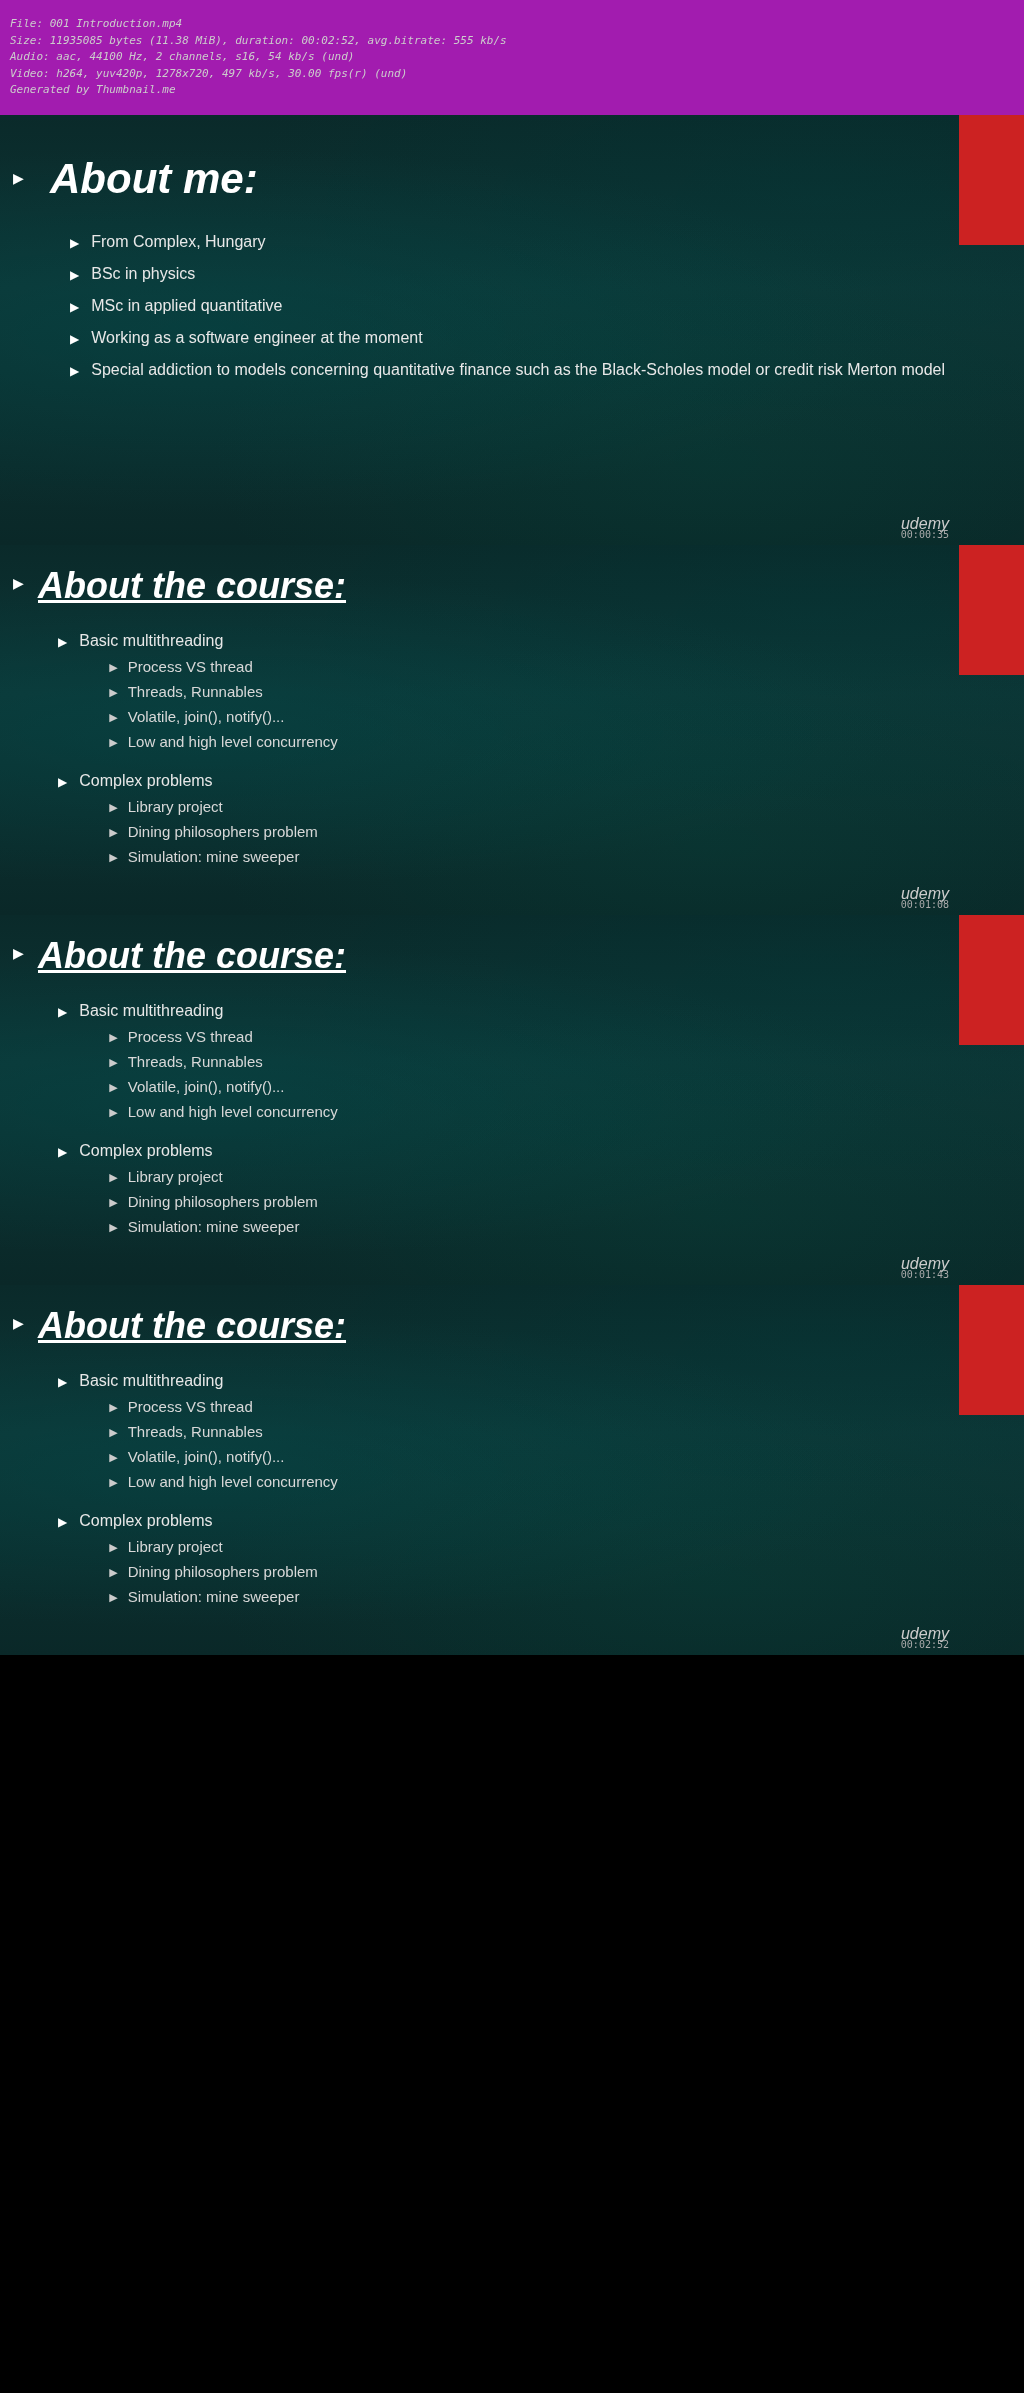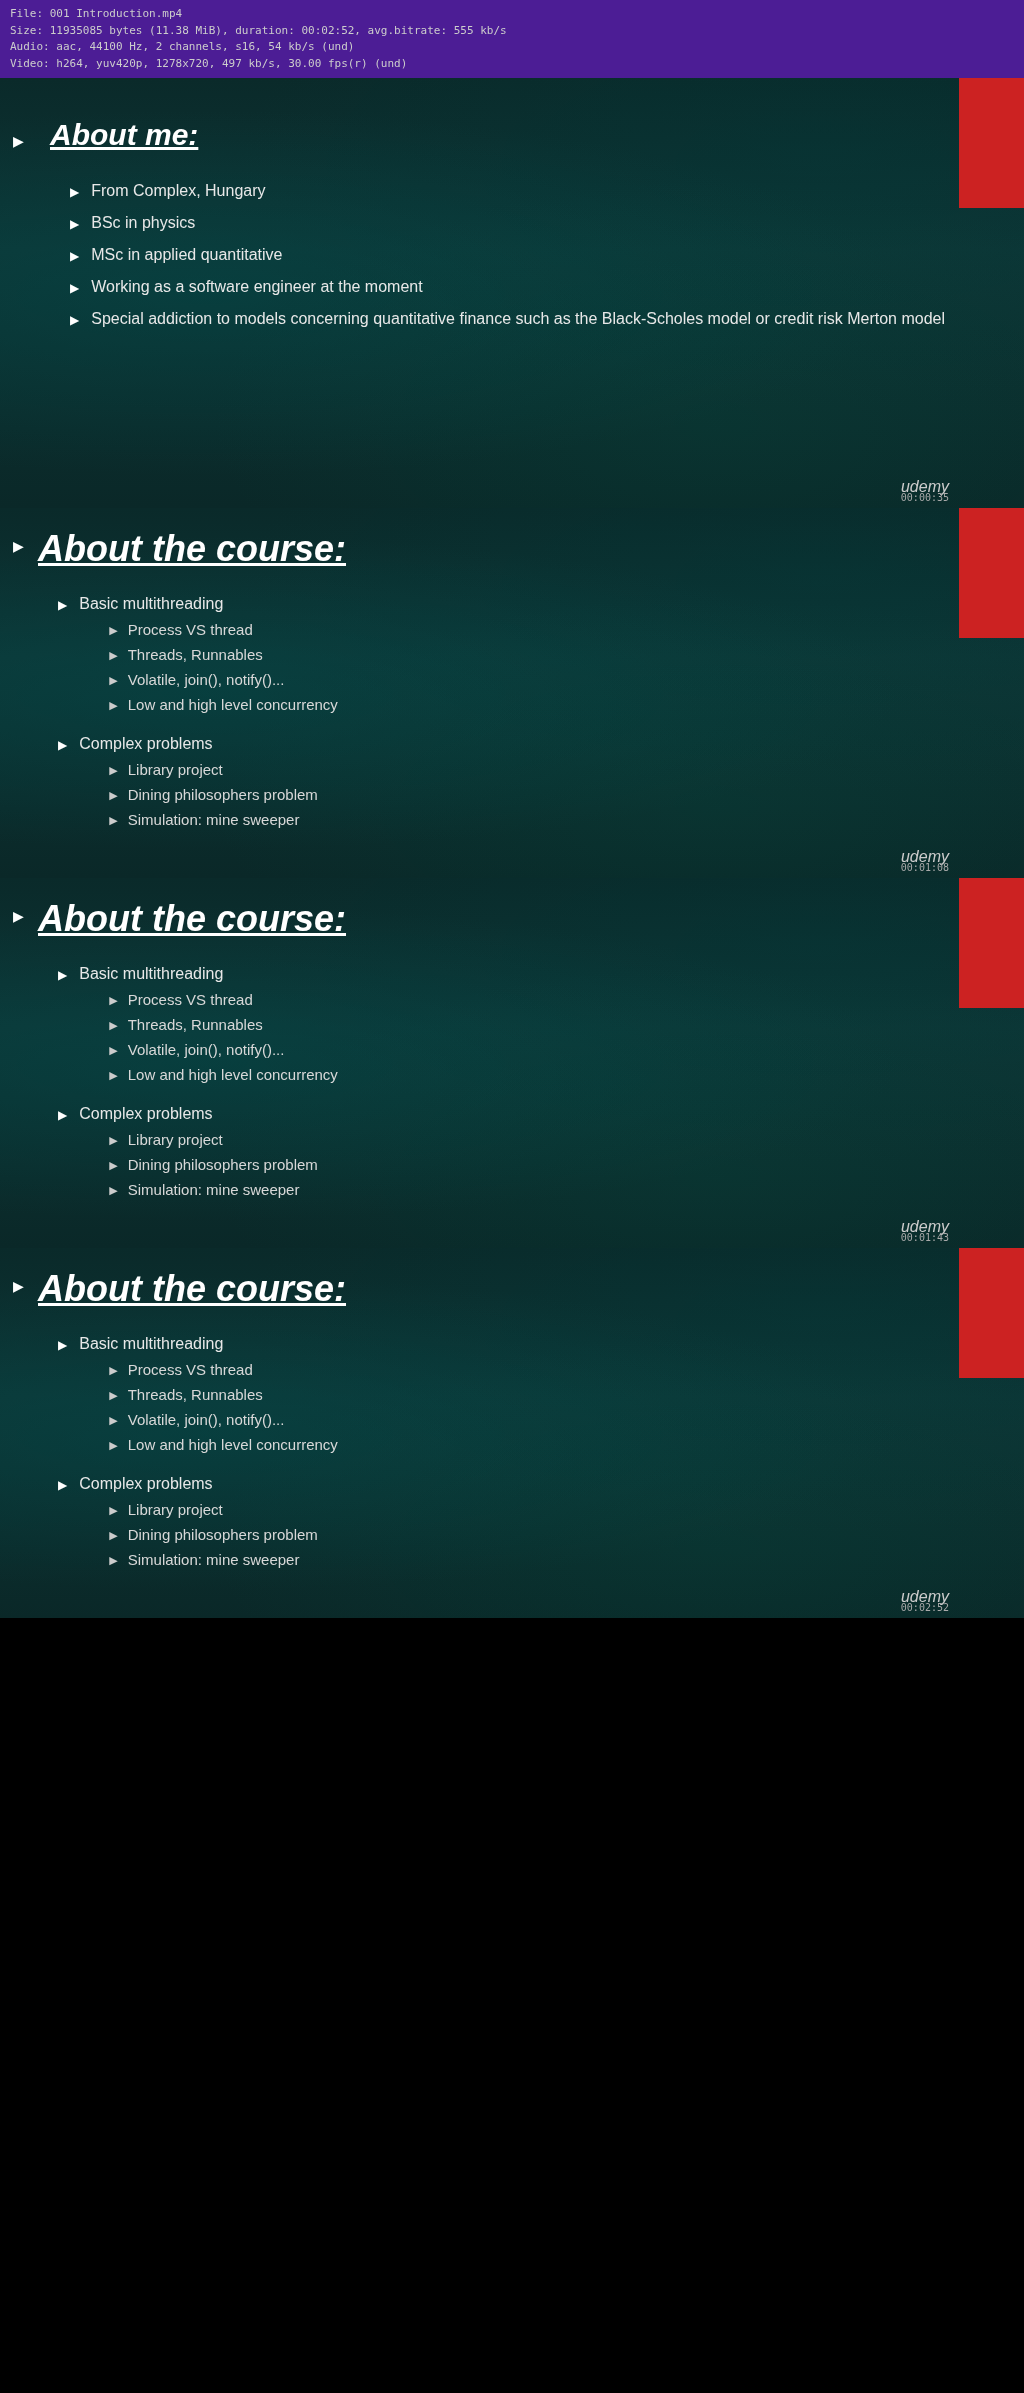--- a/index.html
+++ b/index.html
@@ -9,26 +9,27 @@
     }
 
     body {
       width: 1024px;
       background: #000;
       font-family: Arial, sans-serif;
       color: #fff;
     }
 
     .file-info {
-      background: #4c1d95;
-      padding: 6px 10px;
+      background: #a21caf;
+      padding: 16px 10px;
       font-size: 11px;
       color: #ccc;
       line-height: 1.5;
       font-family: monospace;
+      font-style: italic;
     }
 
     .slide {
       position: relative;
       width: 1024px;
       background: linear-gradient(135deg, #0d3a3a 0%, #1a5050 30%, #0d3030 60%, #143838 100%);
       padding: 0;
       overflow: hidden;
     }
 
@@ -89,24 +90,23 @@
     .cursor-dot::before {
       content: '▶';
       color: #fff;
       font-size: 14px;
       position: absolute;
       top: -5px;
       left: -2px;
     }
 
     .slide-title {
-      font-size: 30px;
+      font-size: 42px;
       font-weight: bold;
       color: #fff;
-      text-decoration: underline;
       margin-bottom: 30px;
       font-style: italic;
     }
 
     .bullet-list {
       list-style: none;
       padding-left: 20px;
     }
 
     .bullet-list > li {
@@ -196,20 +196,21 @@
     }
   </style>
 </head>
 <body>
 
 <div class="file-info">
   <div>File: 001 Introduction.mp4</div>
   <div>Size: 11935085 bytes (11.38 MiB), duration: 00:02:52, avg.bitrate: 555 kb/s</div>
   <div>Audio: aac, 44100 Hz, 2 channels, s16, 54 kb/s (und)</div>
   <div>Video: h264, yuv420p, 1278x720, 497 kb/s, 30.00 fps(r) (und)</div>
+  <div>Generated by Thumbnail.me</div>
 </div>
 
 <div class="slide slide-1">
   <div class="slide-bg"></div>
   <div class="red-corner"></div>
 
   <div class="slide-content" style="padding-top: 40px;">
     <div class="cursor-dot"></div>
 
     <h1 class="slide-title">About me:</h1>

